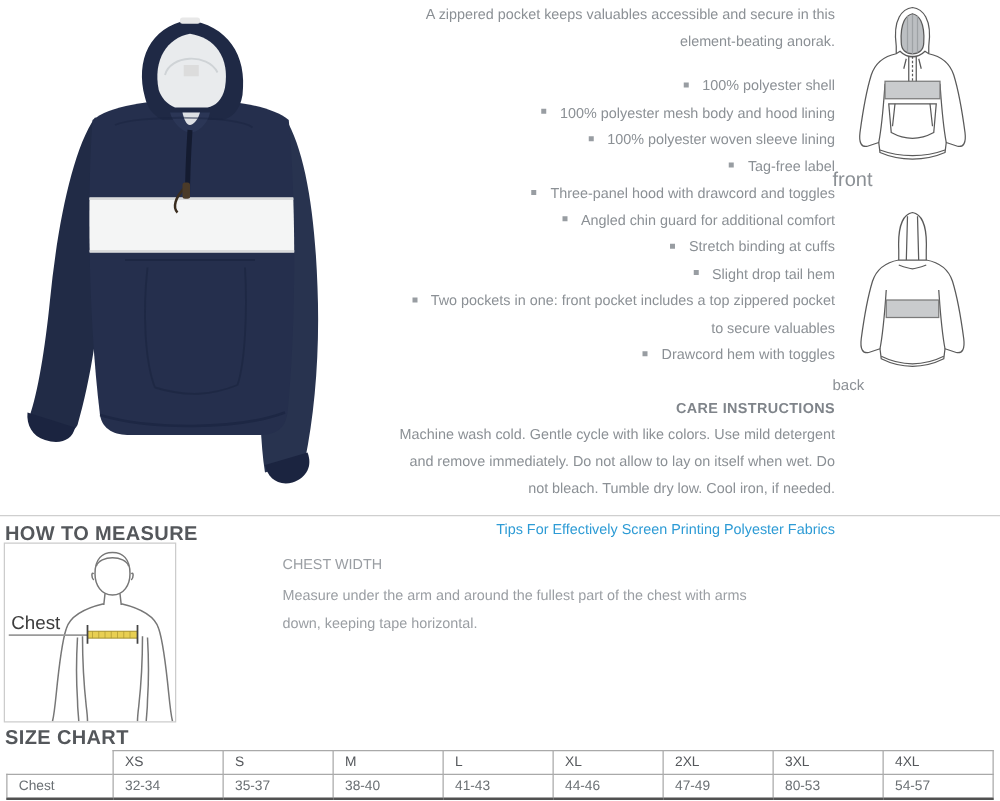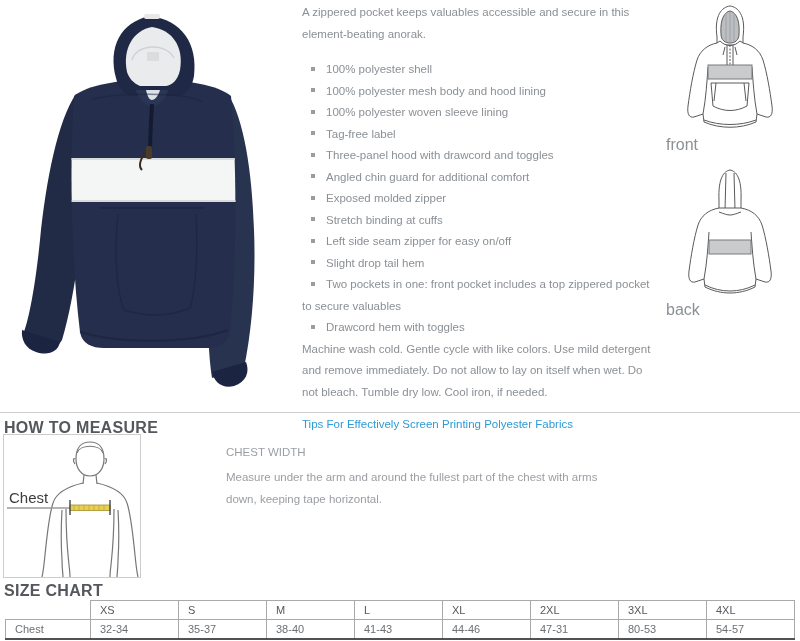--- a/index.html
+++ b/index.html
@@ -6,40 +6,40 @@
   html,body { margin:0; padding:0; background:#fff; }
   .page {
     position:relative; width:800px; height:641px; overflow:hidden;
     font-family:"Liberation Sans", sans-serif; background:#fff;
   }
 
   
   .photo { position:absolute; left:0; top:0; width:300px; height:400px; }
 
   
-  .desc { position:absolute; left:302px; top:2px; width:350px;
-          font-size:11.5px; line-height:21.5px; color:#8b9095; }
+  .desc { position:absolute; left:318px; top:2px; width:350px;
+          font-size:11.5px; line-height:21.5px; color:#8b9095;text-align:right; }
   .intro { margin:0 0 14px 0; }
   ul.features { list-style:none; margin:0; padding:0; }
   ul.features li::before {
     content:""; display:inline-block; width:4px; height:4px;
     background:#989da2; margin:0 11px 2px 9px; vertical-align:middle;
   }
   .care-heading { font-weight:bold; color:#7f848a; margin-top:21px;
                   font-size:11.5px; letter-spacing:0.3px; }
   .care-text { margin:0; }
   .tips-link { display:inline-block; margin-top:11px; color:#2d9bd5;
                text-decoration:none; cursor:pointer; }
 
   
   .views { position:absolute; left:660px; top:0; width:140px; height:330px; }
   .front-svg { position:absolute; left:20px; top:3px; }
   .front-label { position:absolute; left:6px; top:136px; font-size:16px; color:#8b9095; }
   .back-svg  { position:absolute; left:20px; top:168px; }
-  .back-label  { position:absolute; left:6px; top:301px; font-size:16px; color:#8b9095; }
+  .back-label  { position:absolute; left:6px; top:301px; font-size:12px; color:#8b9095; }
 
   
   .divider { position:absolute; left:0; top:412px; width:800px; border-top:1px solid #cfcfcf; }
   .htm-heading, .size-heading {
     position:absolute; left:4px; font-size:16px; font-weight:bold;
     color:#54575b; letter-spacing:0.3px;
   }
   .htm-heading { top:419px; }
   .measure-box { position:absolute; left:3px; top:434px; width:138px; height:144px;
                  border:1px solid #ccc; background:#fff; }
@@ -109,27 +109,26 @@
   <div class="desc">
     <p class="intro">A zippered pocket keeps valuables accessible and secure in this element-beating anorak.</p>
     <ul class="features">
 
     <li>100% polyester shell</li>
         <li>100% polyester mesh body and hood lining</li>
         <li>100% polyester woven sleeve lining</li>
         <li>Tag-free label</li>
         <li>Three-panel hood with drawcord and toggles</li>
         <li>Angled chin guard for additional comfort</li>
-        <li>Exposed molded zipper</li>
         <li>Stretch binding at cuffs</li>
-        <li>Left side seam zipper for easy on/off</li>
         <li>Slight drop tail hem</li>
         <li>Two pockets in one: front pocket includes a top zippered pocket to secure valuables</li>
         <li>Drawcord hem with toggles</li>
       </ul>
+    <div class="care-heading">CARE INSTRUCTIONS</div>
     <p class="care-text">Machine wash cold. Gentle cycle with like colors. Use mild detergent and remove immediately. Do not allow to lay on itself when wet. Do not bleach. Tumble dry low. Cool iron, if needed.</p>
     <a class="tips-link" href="#">Tips For Effectively Screen Printing Polyester Fabrics</a>
   </div>
 
   <div class="views">
     <svg class="front-svg" width="100" height="132" viewBox="0 0 100 132" fill="#fff" stroke="#5a5a5a" stroke-width="1">
       <path d="M37,34 C34,12 42,4 50,3 C58,4 66,12 63,34 L63,42 L37,42 Z"></path>
       <path d="M41,31 C40,15 45,9 50,8 C55,9 60,15 59,31 C59,37 55,40 50,40 C45,40 41,37 41,31 Z" fill="#bcbfc2"></path>
       <path d="M46,10 L46,39 M50,9 L50,40 M54,10 L54,39" stroke="#9ea2a5" fill="none"></path>
       <path d="M37,40 C27,42 20,48 17,57 C13,70 10,88 8,103 C7,111 9,115 14,114 L23,111 L24,119 C40,126 60,126 76,119 L77,111 L86,114 C91,115 93,111 92,103 C90,88 87,70 83,57 C80,48 73,42 63,40 L60,38 C54,44 46,44 40,38 Z"></path>
@@ -210,20 +209,20 @@
     </thead>
     <tbody>
       <tr>
         <th>Chest</th>
 
       <td>32-34</td>
           <td>35-37</td>
           <td>38-40</td>
           <td>41-43</td>
           <td>44-46</td>
-          <td>47-31</td>
+          <td>47-49</td>
           <td>80-53</td>
           <td>54-57</td>
         </tr>
     </tbody>
   </table>
 
 </div>
 
 </body></html>

